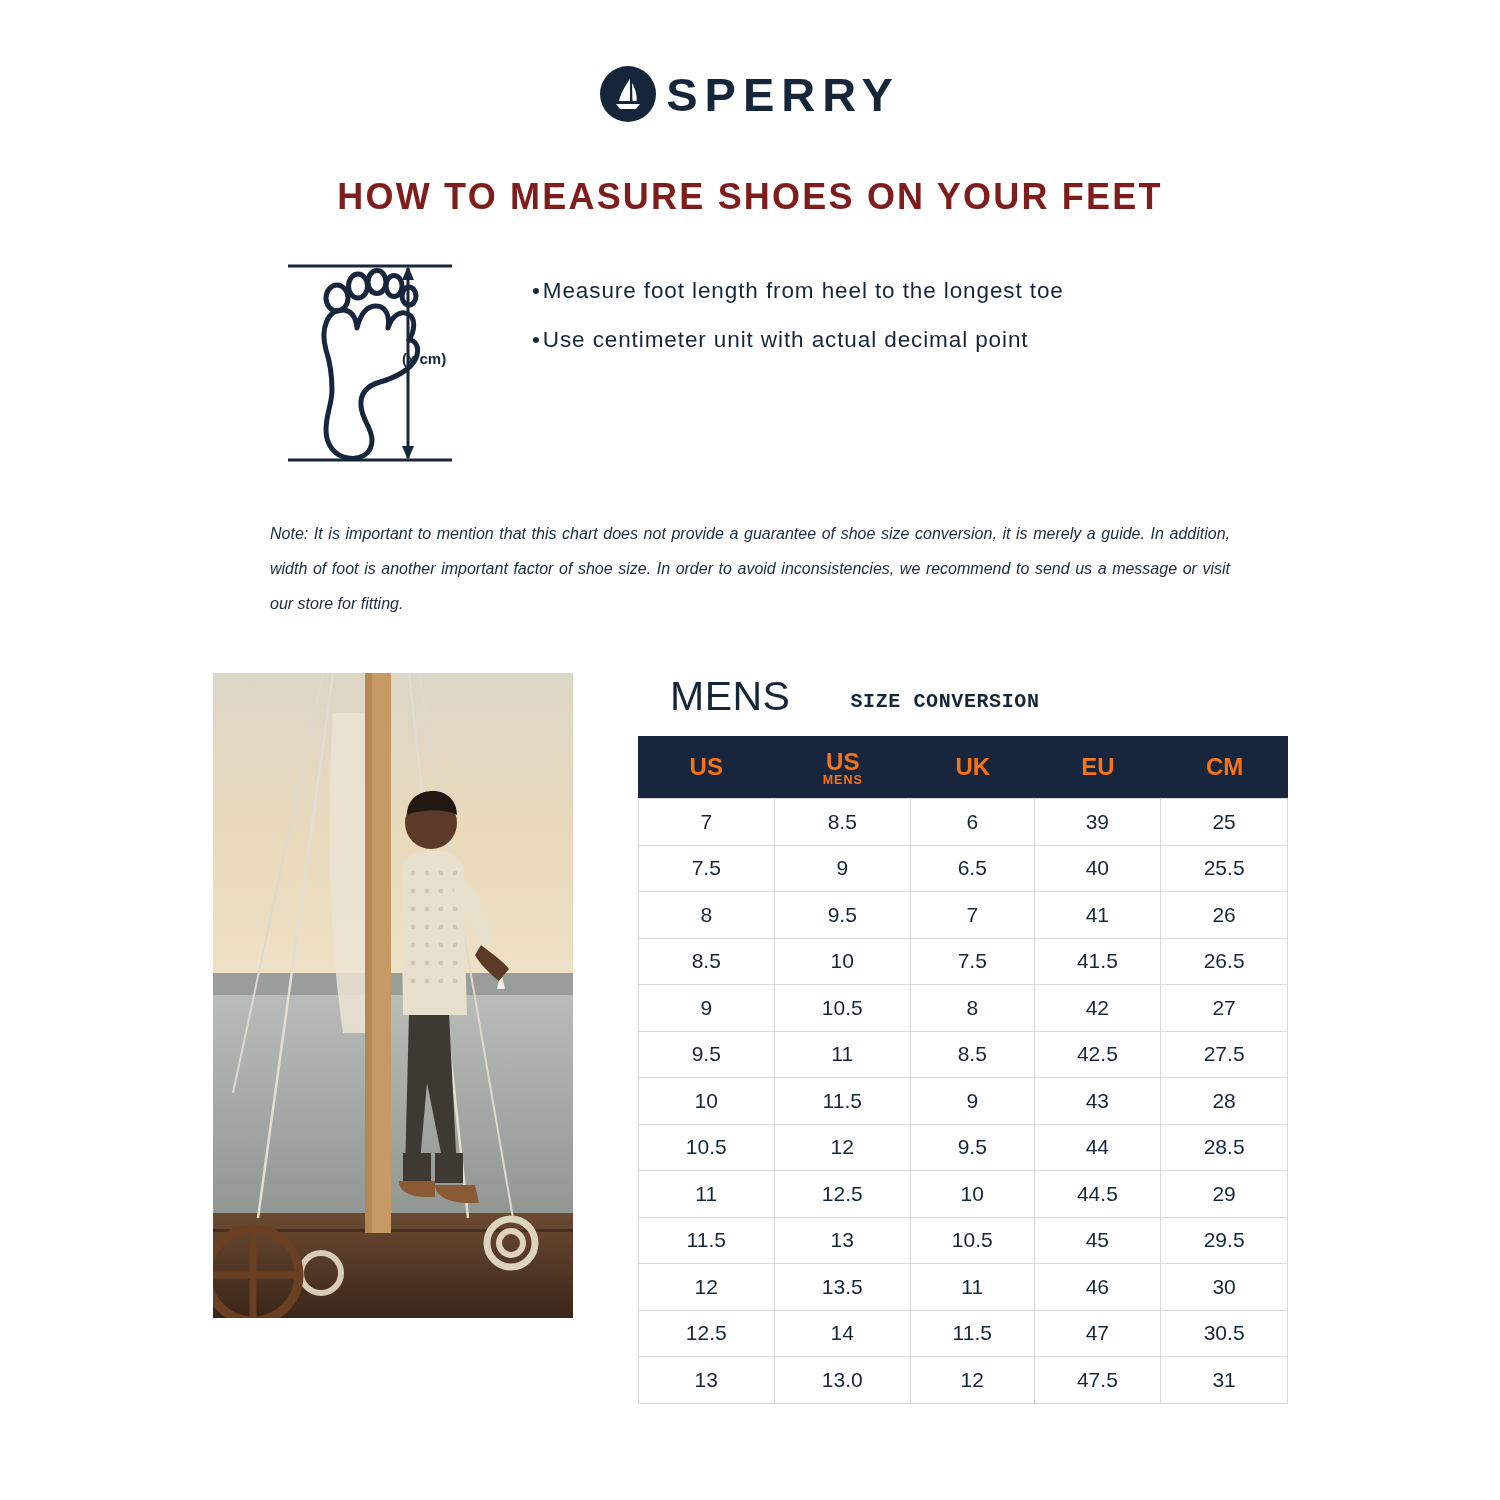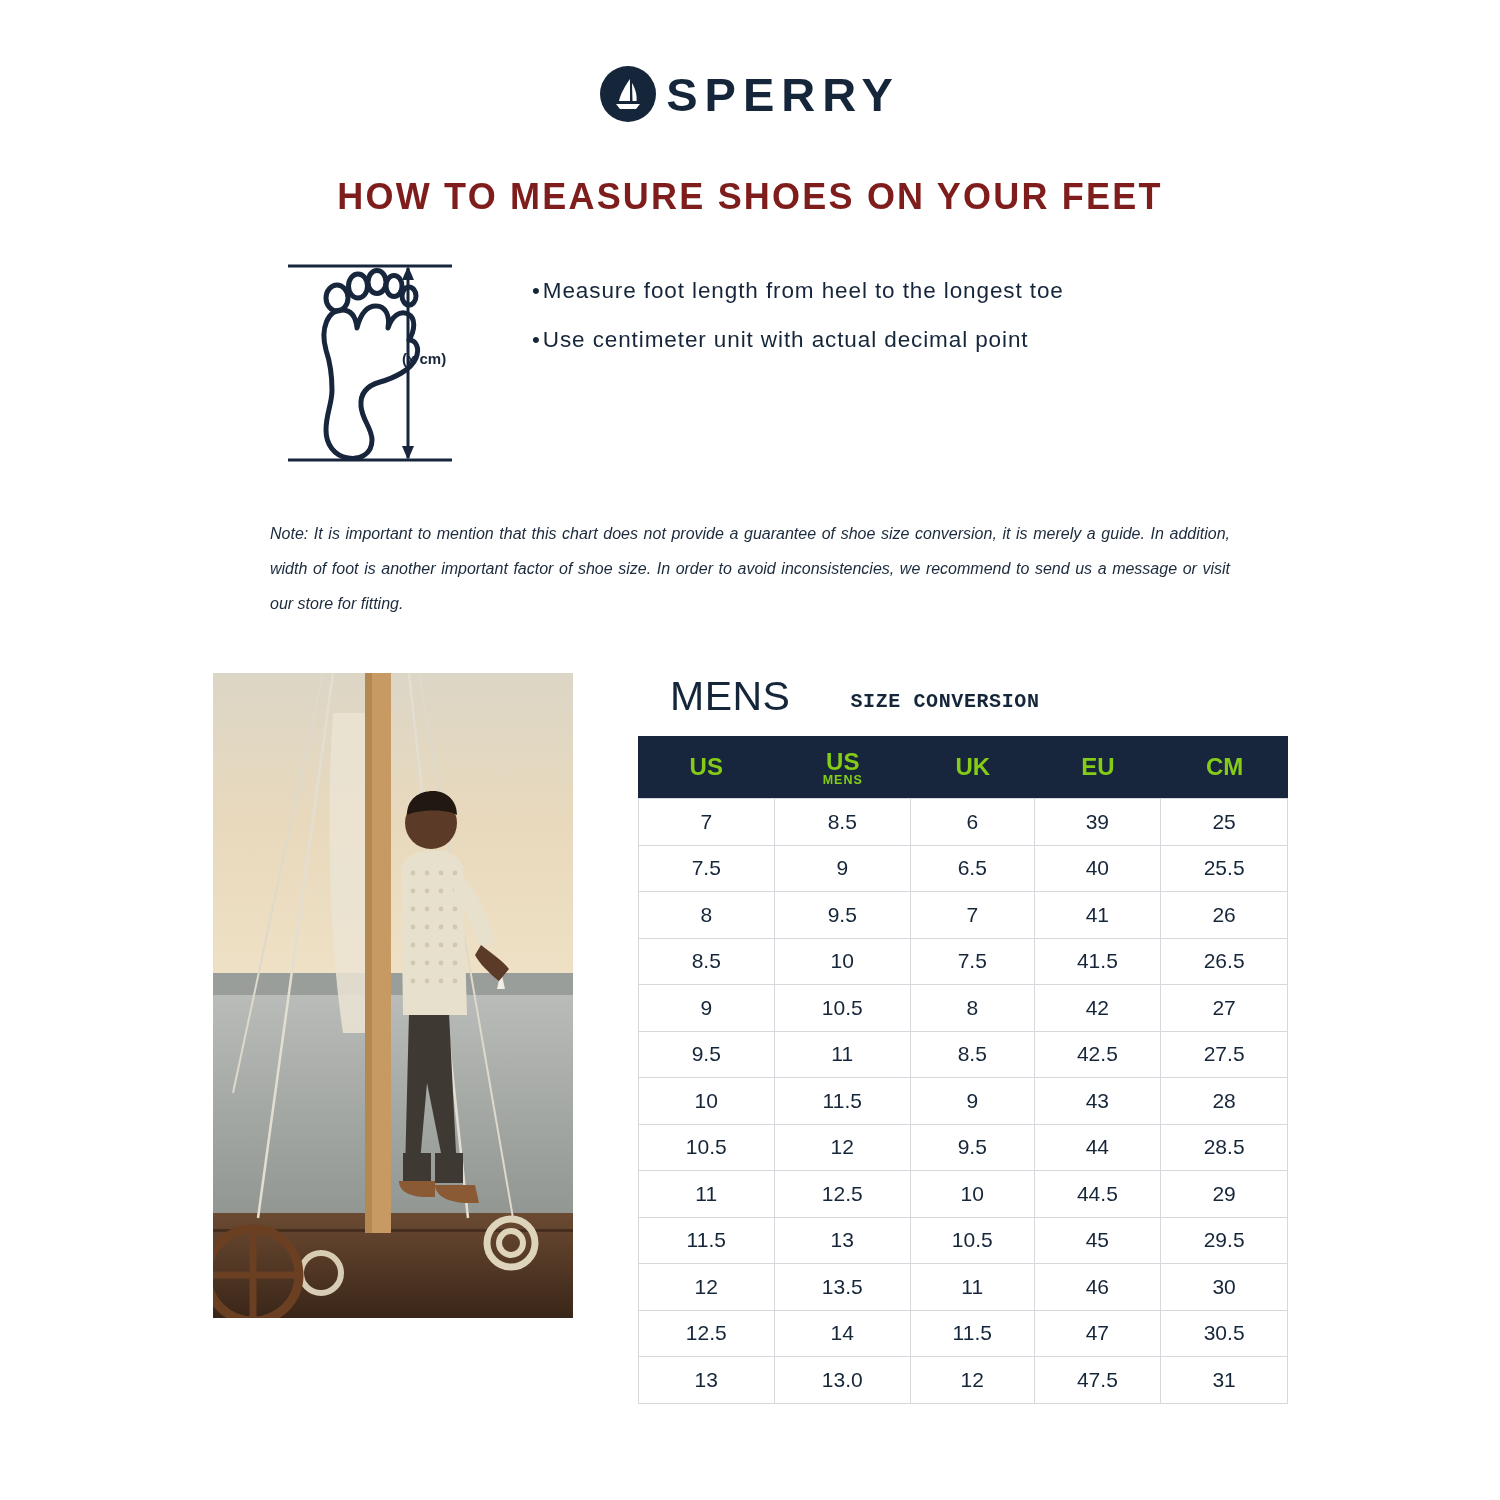--- a/index.html
+++ b/index.html
@@ -134,21 +134,21 @@
   }
 
   table.size-table {
     border-collapse: separate;
     border-spacing: 0;
     width: 650px;
     table-layout: fixed;
   }
   table.size-table thead th {
     background: #17263c;
-    color: #84cc16;
+    color: #f97316;
     font-size: 24px;
     font-weight: bold;
     height: 62px;
     vertical-align: middle;
     text-align: center;
     padding: 0;
   }
   table.size-table thead th .sub {
     display: block;
     font-size: 12.5px;

